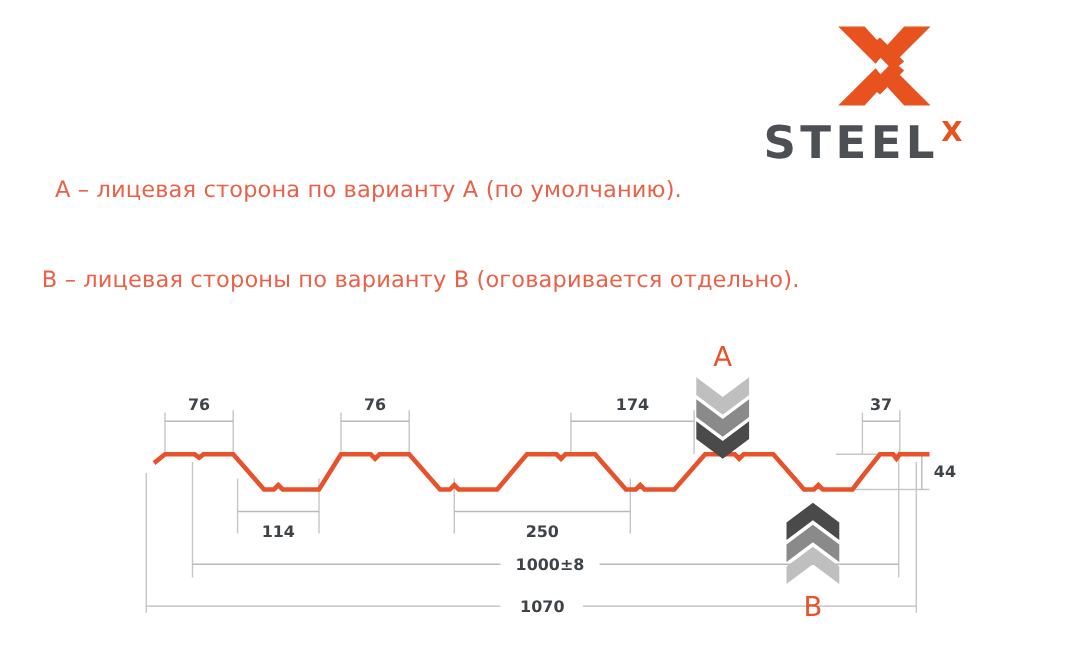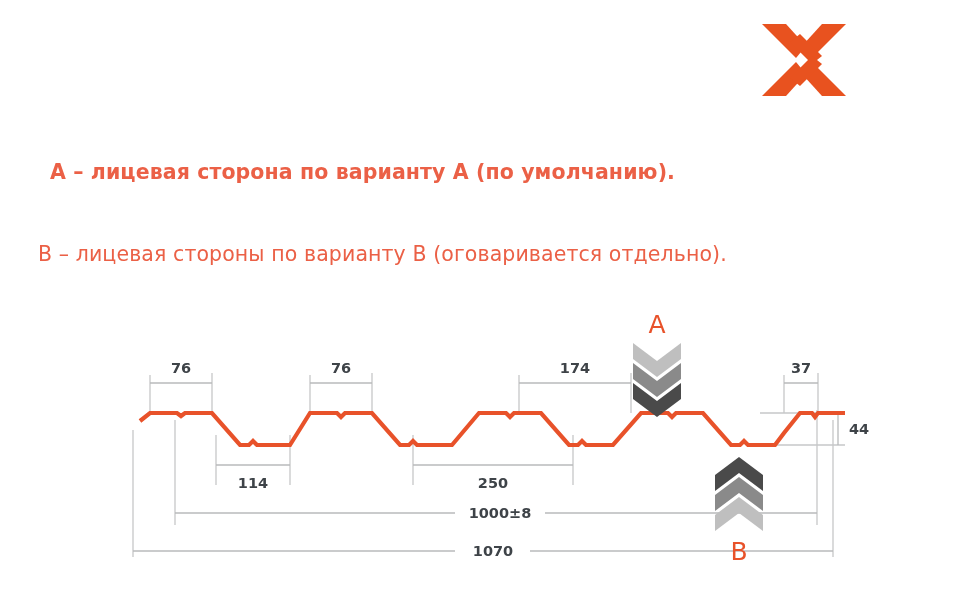--- a/index.html
+++ b/index.html
@@ -61,21 +61,21 @@
 
   
   .caption {
     position: absolute;
     color: #eb6046;
     font-family: "DejaVu Sans", sans-serif;
     font-size: 20.5px;
     letter-spacing: 0.1px;
     white-space: nowrap;
   }
-  #caption-a { left: 50px; top: 160px; font-weight: bold; }
+  #caption-a { left: 50px; top: 160px; }
   #caption-b { left: 38px; top: 242px; }
 
   
   #drawing-wrap {
     position: absolute;
     left: 0px;
     top: 285px;
     width: 970px;
     height: 290px;
   }
@@ -121,20 +121,24 @@
       <g fill="#E8521F">
         <path d="M2 2 L26 2 L46 24 L36 36 L2 2 Z"></path>
         <path d="M86 2 L62 2 L42 24 L52 36 L86 2 Z"></path>
         <path d="M2 74 L26 74 L46 52 L36 40 L2 74 Z"></path>
         <path d="M86 74 L62 74 L42 52 L52 40 L86 74 Z"></path>
         <path d="M44 18 L58 30 L44 44 L56 56 L70 44 L56 30 L70 18 L58 8 Z" opacity="0"></path>
         <path d="M30 20 L40 12 L62 34 L52 42 Z"></path>
         <path d="M30 56 L40 64 L62 42 L52 34 Z"></path>
       </g>
     </svg>
+  </div>
+  <div id="logo-wordmark">
+    <span id="logo-steel-text">STEEL</span>
+    <span id="logo-x-text">X</span>
   </div>
 </div>
 
 <div class="caption" id="caption-a">А – лицевая сторона по варианту А (по умолчанию).</div>
 <div class="caption" id="caption-b">В – лицевая стороны по варианту В (оговаривается отдельно).</div>
 
 <div id="drawing-wrap">
 <svg width="970" height="290" viewBox="0 0 970 290">
 
   <g>

